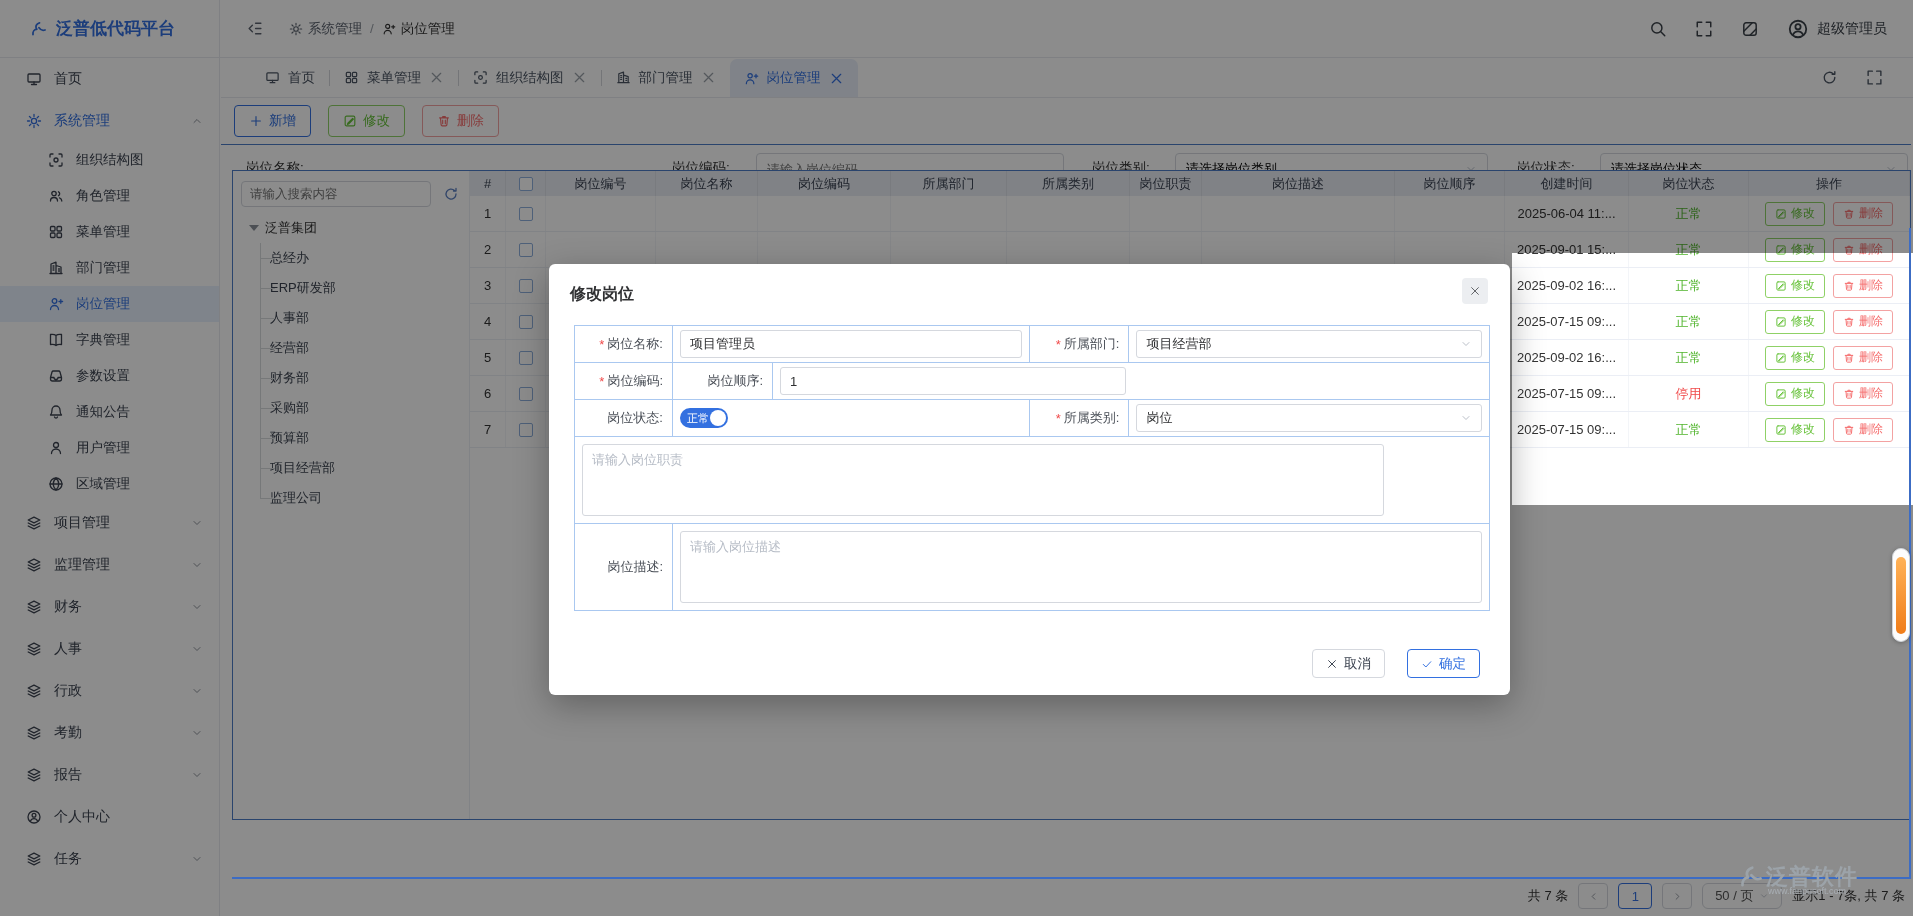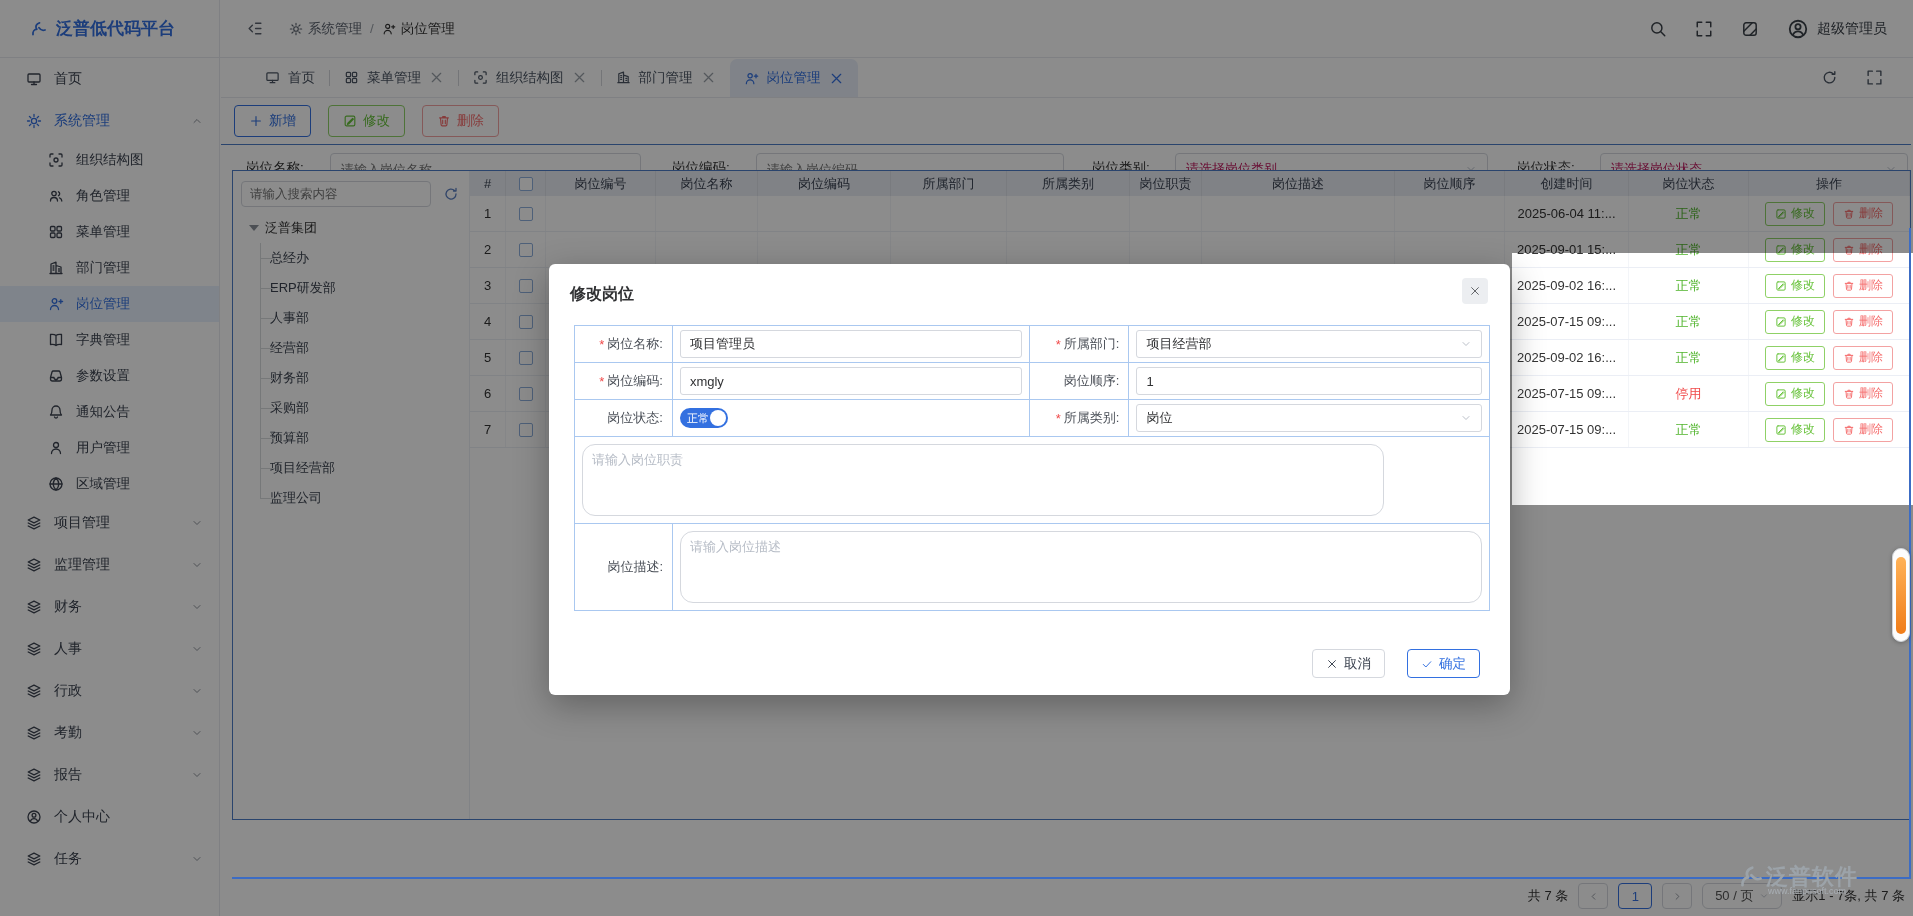--- a/index.html
+++ b/index.html
@@ -52,21 +52,21 @@
   .btn i.ic { width:14px; height:14px; }
   .btn.b-blue { color:#3370e0; border-color:#3370e0; }
   .btn.b-green { color:#67c23a; border-color:#8fd166; }
   .btn.b-red { color:#f56c6c; border-color:#f3a2a2; }
 
   
   .filter-row { position:absolute; left:0; top:88px; right:0; height:46px; }
   .f-label { position:absolute; top:13px; font-size:13.5px; color:#333; }
   .f-input, .f-select { position:absolute; top:7px; height:32px; border:1px solid #d5d8de; border-radius:4px; background:#fff; font-size:13px; color:#333; padding:0 10px; display:flex; align-items:center; }
   input.f-input { width:100%; }
-  .f-select .ph, .ph { color:#be185d; }
+  .f-select .ph, .ph { color:#000000; }
   .f-select { justify-content:space-between; }
   .f-select i.ic { width:12px; height:12px; color:#b6bcc6; }
   .action-row { position:absolute; left:0; top:134px; right:3px; height:40px; display:flex; justify-content:flex-end; align-items:center; gap:10px; }
   .action-row .btn { height:28px; padding:0 12px; }
 
   
   .panel { position:absolute; left:11px; top:170px; width:1679px; height:650px; border:1px solid #4d7cc7; background:#fff; display:flex; }
   .treepane { width:237px; border-right:1px solid #ebeef5; position:relative; }
   .tree-search { position:absolute; left:8px; top:10px; width:190px; height:26px; border:1px solid #d5d8de; border-radius:4px; padding:0 8px; font-size:12.5px; color:#333; }
   .tree-refresh { position:absolute; right:10px; top:15px; width:15px; height:15px; color:#5b7fc0; }
@@ -124,21 +124,21 @@
   .m-lab { display:flex; align-items:center; justify-content:flex-end; padding-right:9px; font-size:13px; color:#4a4f57; border-right:1px solid #aac8f0; }
   .m-lab .req { color:#f04a4a; margin-right:3px; }
   .m-field { display:flex; align-items:center; padding:0 7px; border-right:1px solid #aac8f0; }
   .m-field:last-child { border-right:none; }
   .w-lab1{ width:98px; } .w-f1{ width:357px; } .w-lab2{ width:100px; } .w-f2{ width:360px; }
   .h-s{ height:36px; } .h-t{ height:86px; }
   .m-input { width:100%; height:28px; border:1px solid #d5d8de; border-radius:3px; padding:0 9px; font-size:13px; color:#303133; }
   .m-select { width:100%; height:28px; border:1px solid #d5d8de; border-radius:3px; padding:0 9px; font-size:13px; color:#303133; display:flex; align-items:center; justify-content:space-between; cursor:pointer; }
   .m-select i.ic { width:12px; height:12px; color:#b8bdc6; }
   .m-ftext { align-items:flex-start; padding:7px; width:816px; }
-  .m-textarea { width:100%; height:72px; border:1px solid #d5d8de; border-radius:13px; padding:6px 9px; font-size:13px; resize:none; font-family:inherit; color:#303133; }
+  .m-textarea { width:100%; height:72px; border:1px solid #d5d8de; border-radius:3px; padding:6px 9px; font-size:13px; resize:none; font-family:inherit; color:#303133; }
   .m-textarea::placeholder, .m-input::placeholder { color:#b6bcc6; }
   .switch { width:48px; height:20px; border-radius:10px; background:#3370e0; position:relative; cursor:pointer; }
   .switch .sw-txt { position:absolute; left:7px; top:3px; font-size:11px; color:#fff; }
   .switch .knob { position:absolute; right:2px; top:2px; width:16px; height:16px; border-radius:50%; background:#fff; }
   .m-footer { position:absolute; right:30px; bottom:17px; display:flex; gap:22px; }
   .m-btn { display:flex; align-items:center; gap:6px; height:29px; padding:0 13px; border-radius:4px; border:1px solid #d5d8de; background:#fff; font-size:13.5px; color:#3c4350; cursor:pointer; }
   .m-btn i.ic { width:12px; height:12px; }
   .m-btn.primary { border-color:#3370e0; color:#3370e0; }
 </style>
 </head>
@@ -562,21 +562,20 @@
             <svg viewBox="0 0 16 16" fill="none" stroke="currentColor" stroke-width="1.3" stroke-linecap="round" stroke-linejoin="round">
               <path d="M3 4.5h10M6.5 4.5V3h3v1.5M4 4.5l.7 8a1.2 1.2 0 001.2 1h4.2a1.2 1.2 0 001.2-1l.7-8M6.5 7v4M9.5 7v4"></path>
             </svg>
           </i>
         <span>删除</span>
       </button>
     </div>
 
     <div class="filter-row">
       <span class="f-label" style="left:25px">岗位名称:</span>
-      <input class="f-input" style="left: 109px; width: 311px;" placeholder="请输入岗位名称">
       <span class="f-label" style="left:451px">岗位编码:</span>
       <input class="f-input" style="left: 535px; width: 308px;" placeholder="请输入岗位编码">
       <span class="f-label" style="left:871px">岗位类别:</span>
       <div class="f-select" style="left:954px;width:313px">
         <span class="ph">请选择岗位类别</span>
         <i class="ic">
             <svg viewBox="0 0 16 16" fill="none" stroke="currentColor" stroke-width="1.3" stroke-linecap="round" stroke-linejoin="round">
               <path d="M4 6l4 4 4-4"></path>
             </svg>
           </i>
@@ -994,23 +993,20 @@
                 </svg>
               </i>
           </div>
         </div>
       </div>
       <div class="m-row">
         <div class="m-lab w-lab1 h-s">
             <span class="req">*</span>
             <span>岗位编码:</span>
           </div>
-        <div class="m-field w-f1 h-s">
-            <input class="m-input" value="xmgly" style="">
-          </div>
         <div class="m-lab w-lab2 h-s">
             <span>岗位顺序:</span>
           </div>
         <div class="m-field w-f2 h-s">
             <input class="m-input" value="1" style="">
           </div>
       </div>
       <div class="m-row">
         <div class="m-lab w-lab1 h-s">
             <span>岗位状态:</span>

